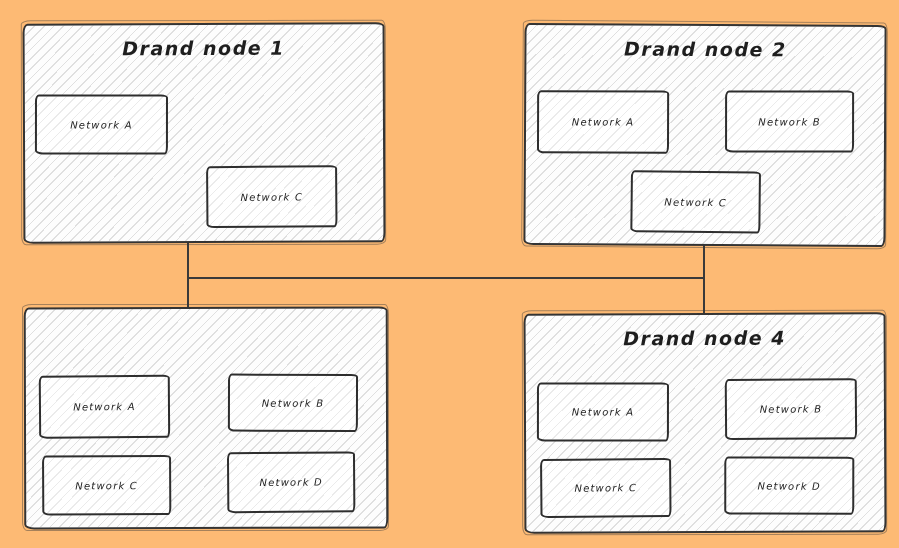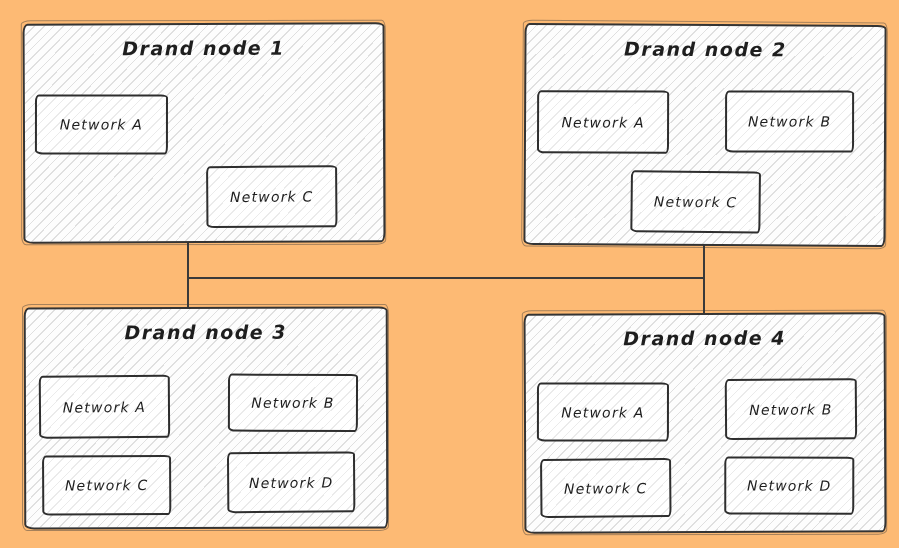--- a/index.html
+++ b/index.html
@@ -57,21 +57,21 @@
     background:
       repeating-linear-gradient(135deg,
         rgba(130,130,130,0.16) 0px, rgba(130,130,130,0.16) 1.1px,
         transparent 1.1px, transparent 6.8px),
       #ffffff;
     display: flex;
     align-items: center;
     justify-content: center;
   }
   .net-label {
-    font-size: 14px;
+    font-size: 10px;
     font-weight: 500;
     font-style: italic;
     letter-spacing: 1.2px;
     color: #1e1e1e;
   }
   .r1 { transform: rotate(-0.25deg); }
   .r2 { transform: rotate(0.3deg); }
   .r3 { transform: rotate(-0.15deg); }
   
   .connector {
@@ -105,21 +105,20 @@
     </div>
     <div class="net r1" style="left:199px; top:64px; width:129px; height:62px;">
       <span class="net-label">Network B</span>
     </div>
     <div class="net r2" style="left:105px; top:145px; width:130px; height:62px;">
       <span class="net-label">Network C</span>
     </div>
   </div>
 
   <div class="node r3" style="left:24px; top:307px; width:364px; height:222px;">
-    <div class="node-title">Drand node 3</div>
     <div class="net r1" style="left:13px; top:66px; width:131px; height:63px;">
       <span class="net-label">Network A</span>
     </div>
     <div class="net r2" style="left:202px; top:65px; width:130px; height:58px;">
       <span class="net-label">Network B</span>
     </div>
     <div class="net r3" style="left:16px; top:146px; width:129px; height:60px;">
       <span class="net-label">Network C</span>
     </div>
     <div class="net r1" style="left:201px; top:143px; width:128px; height:61px;">

